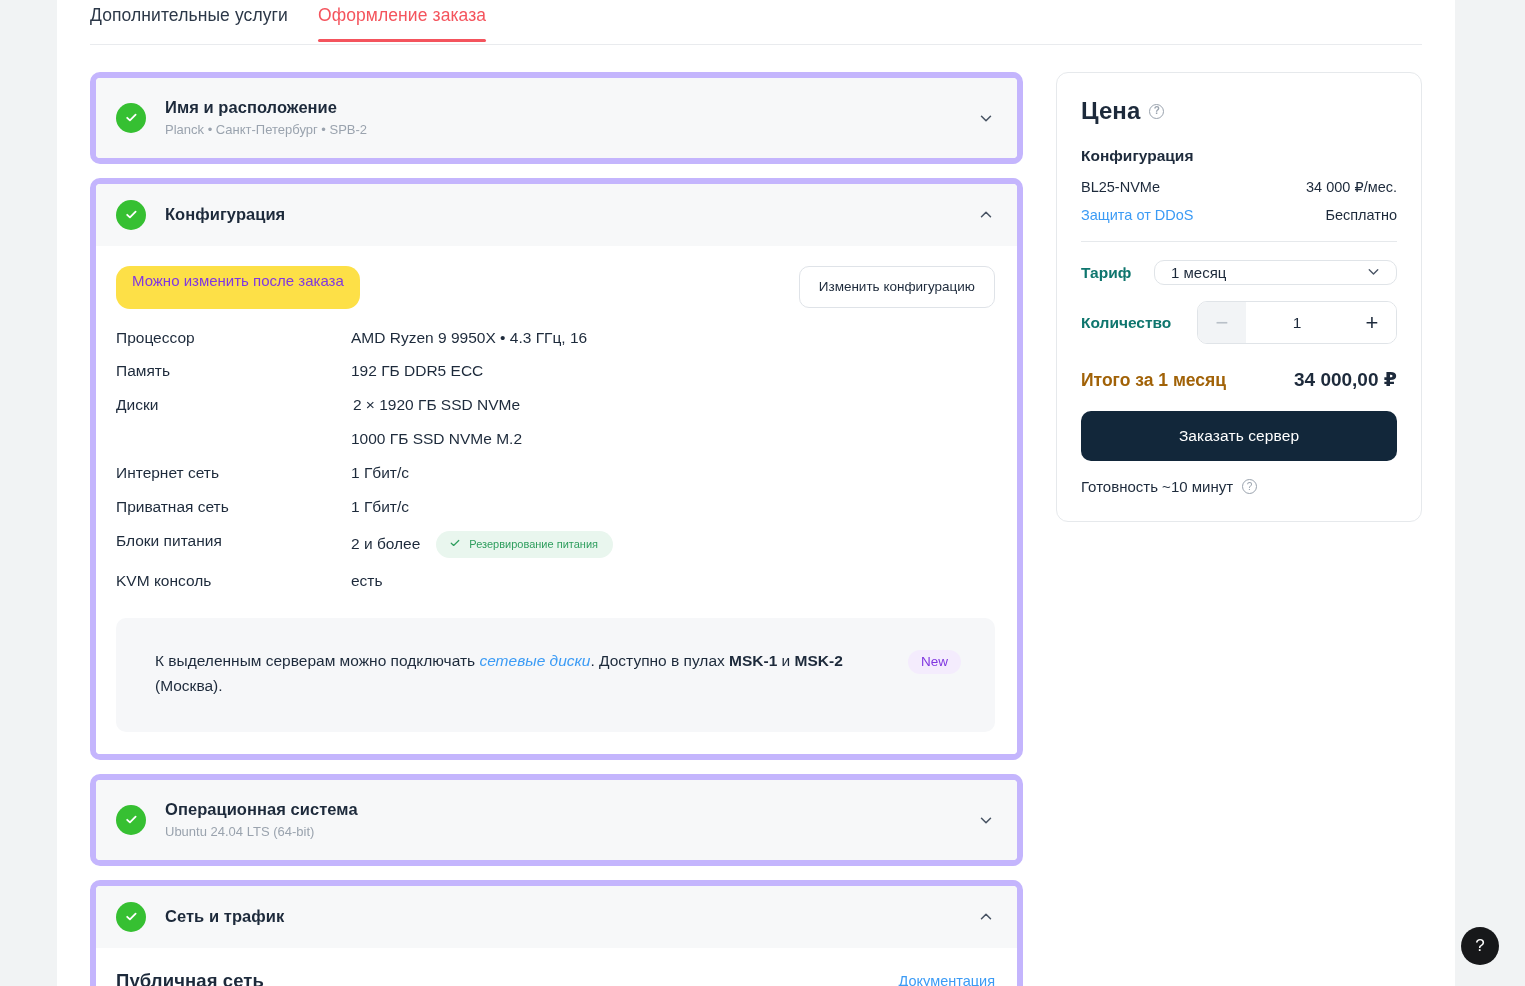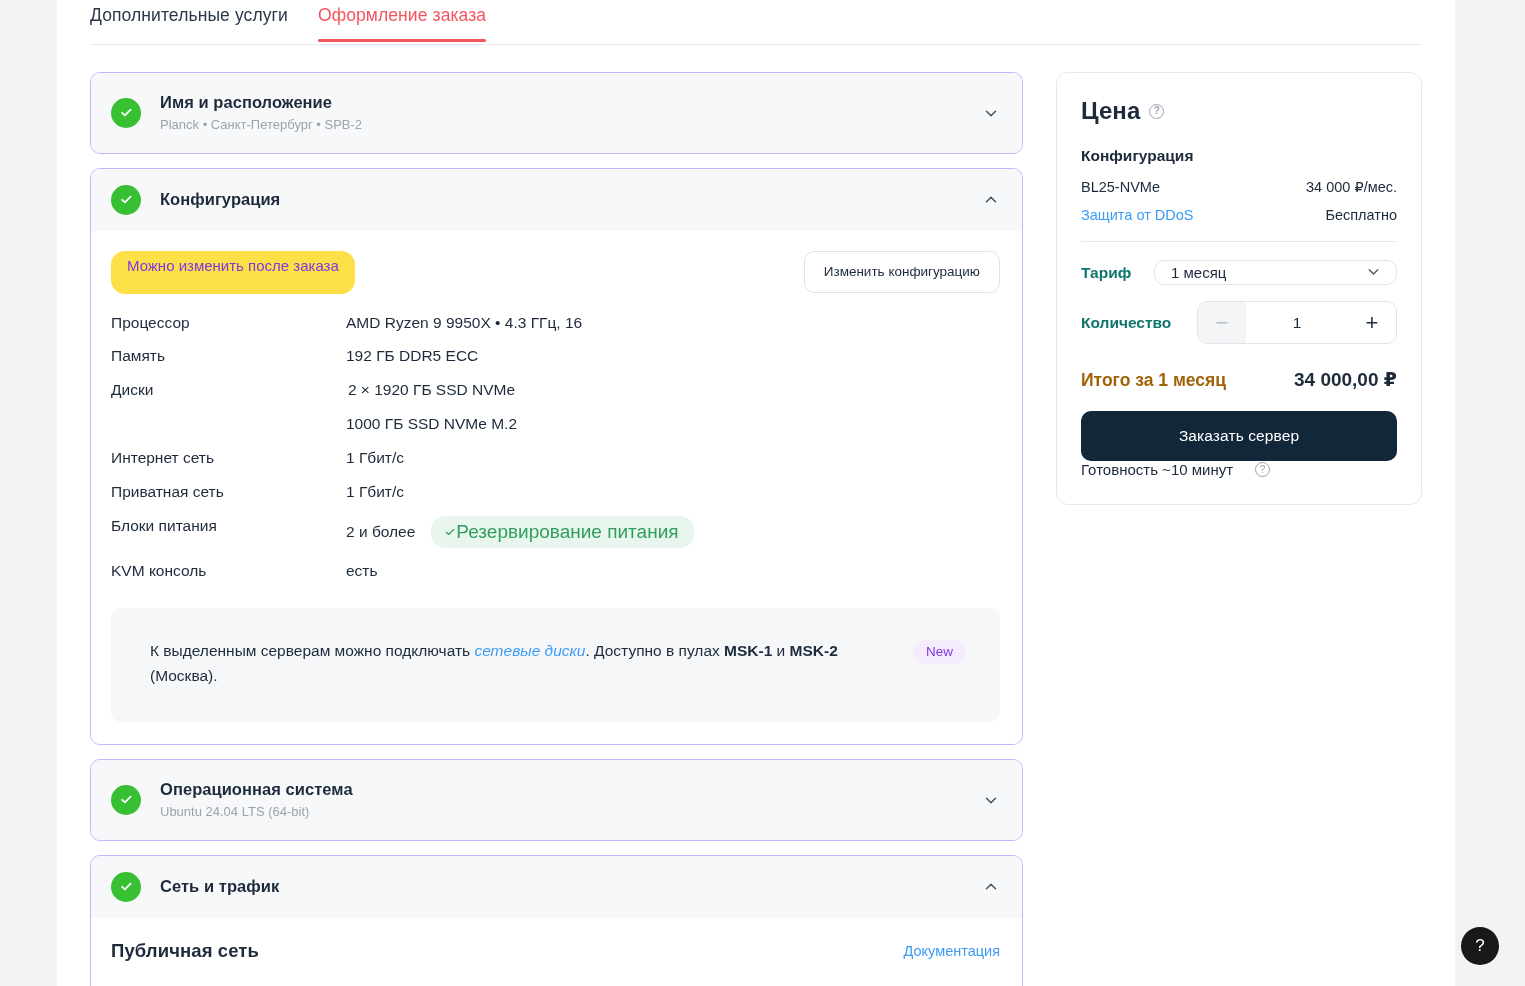--- a/index.html
+++ b/index.html
@@ -68,21 +68,21 @@
     display: flex;
     gap: 33px;
     padding: 27px 33px 0 33px;
     align-items: flex-start;
   }
   .col-left { width: 933px; flex: none; }
   .col-right { width: 366px; flex: none; }
 
   
   .section {
-    border: 1px solid #c4b5fd;
+    border: 6px solid #c4b5fd;
     border-radius: 10px;
     background: #ffffff;
     margin-bottom: 14px;
     overflow: hidden;
   }
   .sec-head {
     display: flex;
     align-items: center;
     background: #f7f8f9;
     padding: 16px 22px 16px 20px;
@@ -161,23 +161,24 @@
     font-size: 15.5px;
     color: #1d2a3b;
     line-height: 1.35;
     display: flex; align-items: center; flex-wrap: wrap;
   }
   .spec-val .line2 { margin-top: 13px; }
   .spec-val-stack { display: flex; flex-direction: column; }
   .chip-green {
     display: inline-flex;
     align-items: center;
+    gap: 8px;
     background: #e9f6ee;
     color: #2f9e5e;
-    font-size: 19px;
+    font-size: 11px;
     border-radius: 14px;
     padding: 6px 15px 7px 13px;
     line-height: 1;
     margin-left: 16px;
     white-space: nowrap;
   }
 
   
   .info-banner {
     margin-top: 26px;
@@ -310,21 +311,22 @@
     background: #12273a;
     color: #ffffff;
     border: none; border-radius: 10px;
     font-size: 15.5px;
     padding: 16px 0;
     cursor: pointer;
     font-family: inherit;
     letter-spacing: 0.1px;
   }
   .ready-row {
-    display: flex; align-items: center; gap: 22px;
+    display: flex; align-items: center; gap: 9px;
+    margin-top: 17px;
     font-size: 15px; color: #1d2a3b;
   }
 
   
   .help-fab {
     position: absolute;
     right: 26px; bottom: 21px;
     width: 38px; height: 38px;
     border-radius: 50%;
     background: #17181a;

